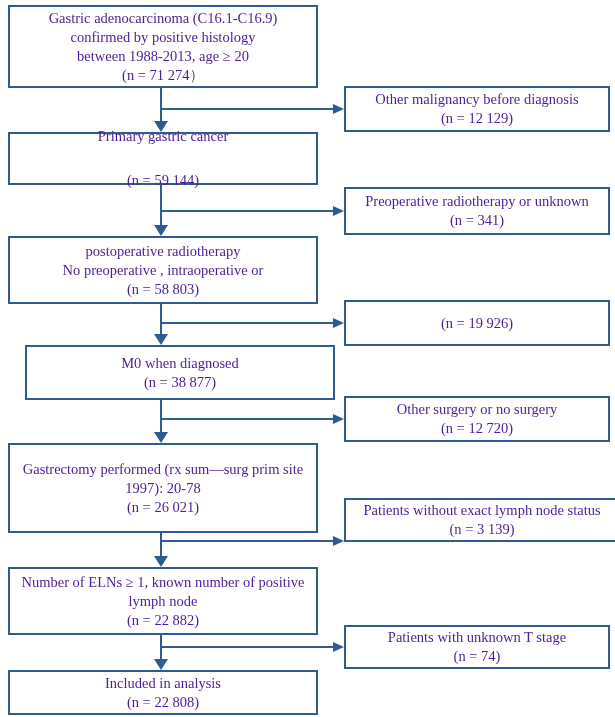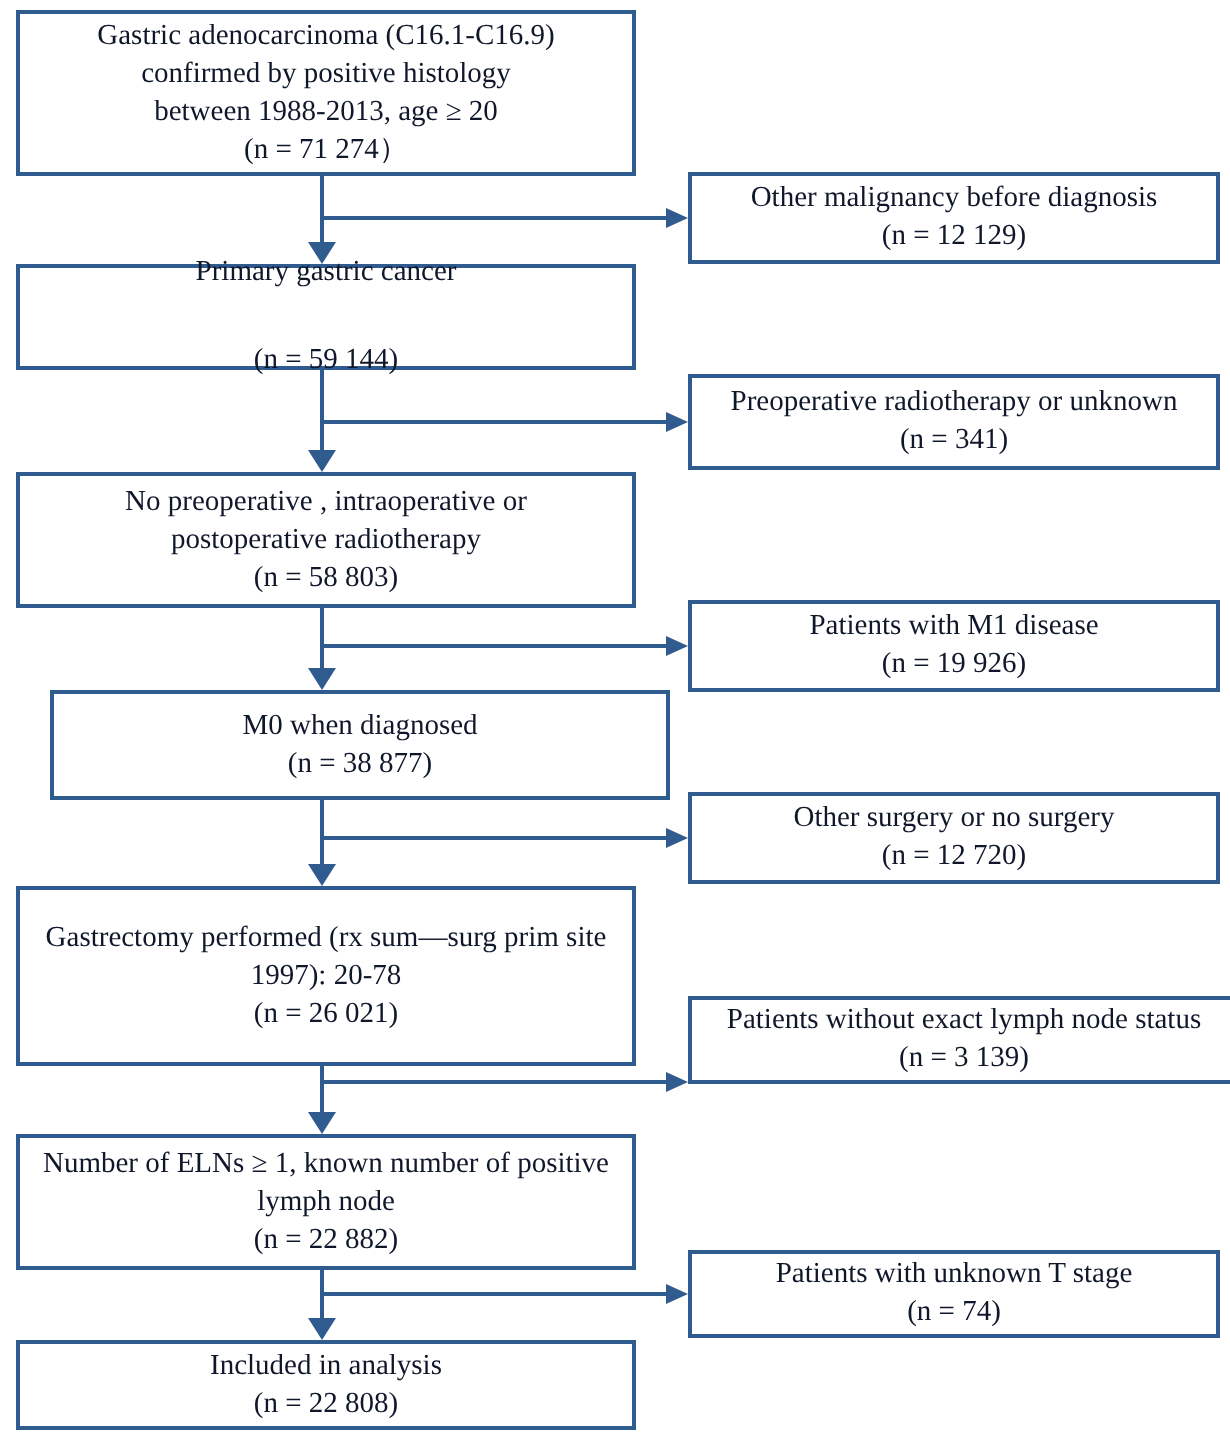--- a/index.html
+++ b/index.html
@@ -1,21 +1,21 @@
 <!DOCTYPE html>
 <html><head>
 <meta charset="utf-8">
 <style>
   html,body{margin:0;padding:0;background:#ffffff;}
   #stage{
     position:relative;
     width:615px;height:717px;
     background:#ffffff;
     font-family:"Liberation Serif","DejaVu Serif",serif;
-    color:#0f172a;
+    color:#4c1d95;
     overflow:hidden;
   }
   #wires{position:absolute;left:0;top:0;width:615px;height:717px;}
   .box{
     position:absolute;
     box-sizing:border-box;
     border:2px solid #2f5b8f;
     background:#ffffff;
     display:flex;
     flex-direction:column;
@@ -88,22 +88,22 @@
     <span>between 1988-2013, age ≥ 20</span>
     <span>(n = 71 274）</span>
   </div>
 
   <div class="box m2">
     <span>Primary gastric cancer</span>
     <span>(n = 59 144)</span>
   </div>
 
   <div class="box m3">
+    <span>postoperative radiotherapy</span>
     <span>No preoperative , intraoperative  or</span>
-    <span>postoperative radiotherapy</span>
     <span>(n = 58 803)</span>
   </div>
 
   <div class="box m4">
     <span>M0 when diagnosed</span>
     <span>(n = 38 877)</span>
   </div>
 
   <div class="box m5">
     <span>Gastrectomy performed (rx sum—surg prim site</span>
@@ -126,21 +126,20 @@
     <span>Other malignancy before diagnosis</span>
     <span>(n = 12 129)</span>
   </div>
 
   <div class="box x2">
     <span>Preoperative radiotherapy or unknown</span>
     <span>(n = 341)</span>
   </div>
 
   <div class="box x3">
-    <span>Patients with M1 disease</span>
     <span>(n = 19 926)</span>
   </div>
 
   <div class="box x4">
     <span>Other surgery or no surgery</span>
     <span>(n = 12 720)</span>
   </div>
 
   <div class="box x5">
     <span>Patients without exact lymph node status</span>

